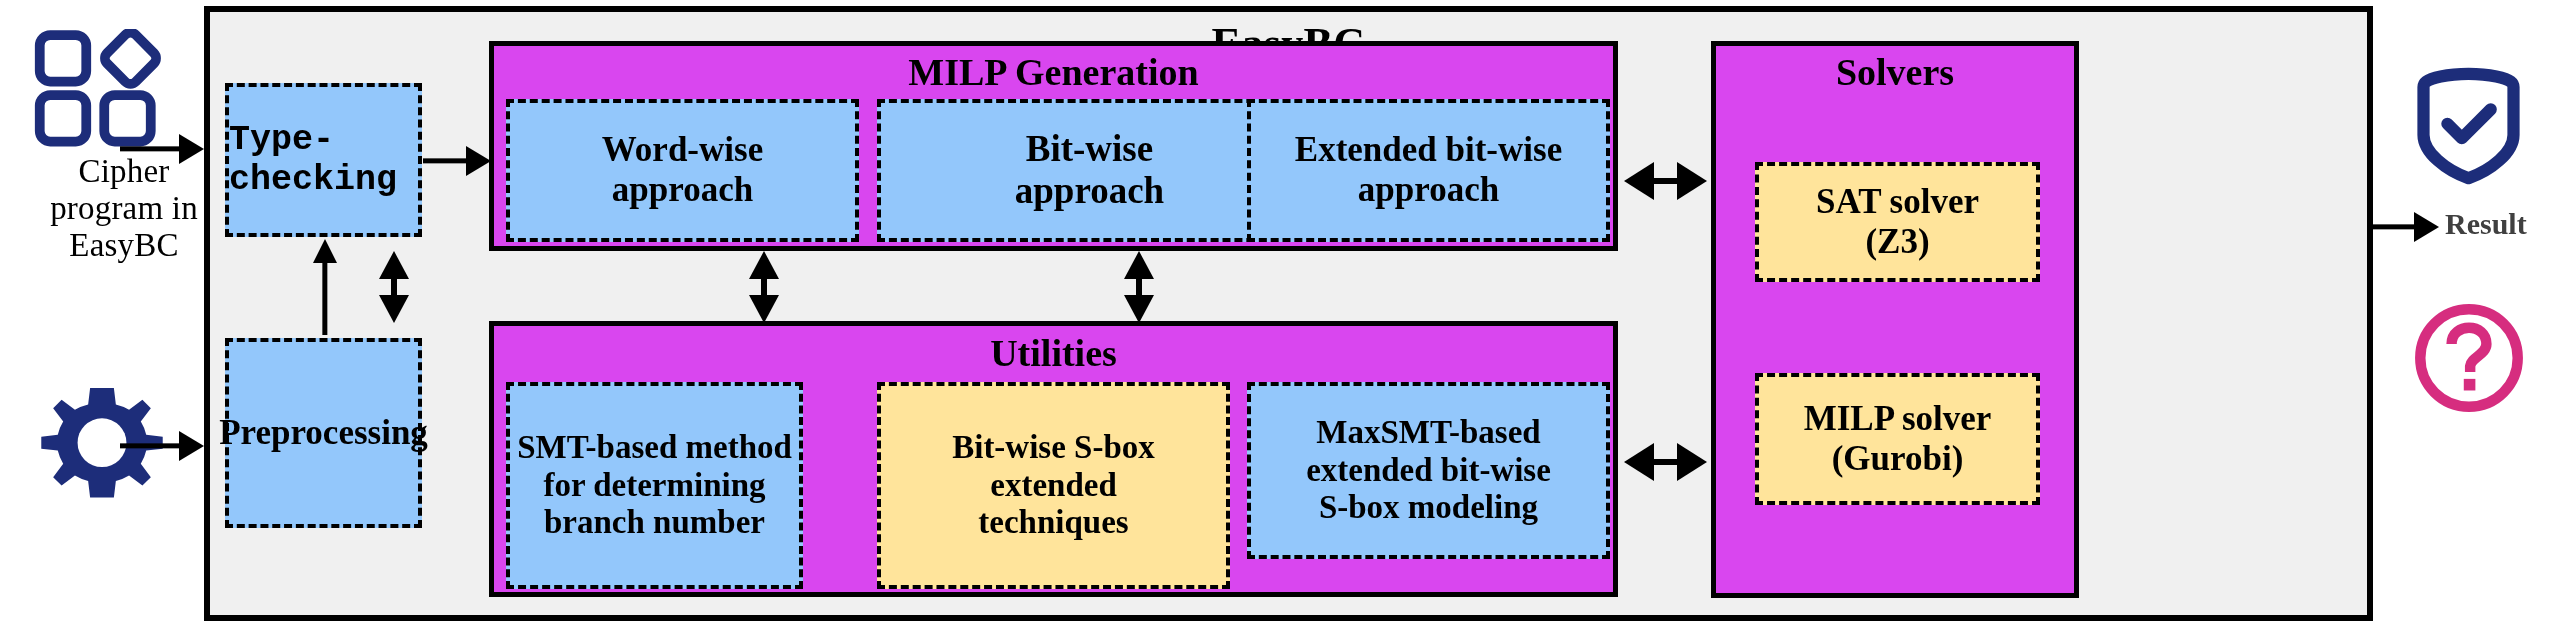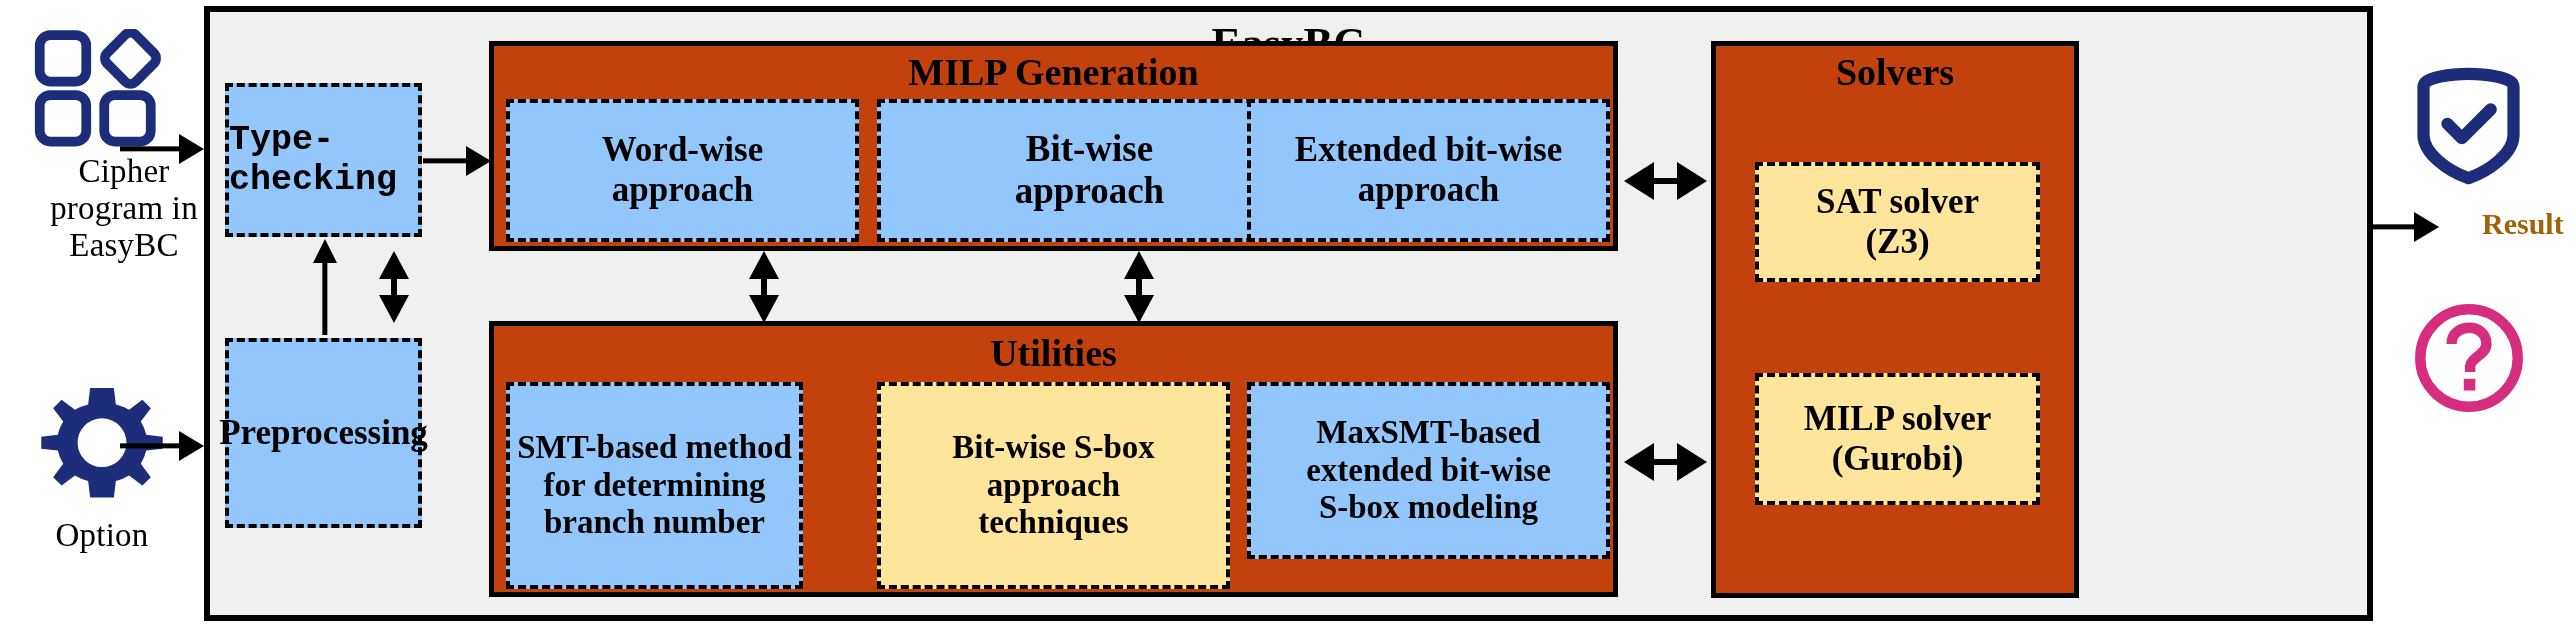--- a/index.html
+++ b/index.html
@@ -28,21 +28,21 @@
                   width:0;height:0;border-left:12.8px solid transparent;
                   border-right:12.8px solid transparent;border-bottom:24px solid #000;}
 
   
   .easybc{position:absolute;left:204px;top:6px;width:2169px;height:615px;
           background:#f0f0f0;border:6.8px solid #000;box-sizing:border-box;}
   .easybc-title{position:absolute;left:0;right:0;top:6px;text-align:center;
                 font-size:44px;font-weight:700;color:#000;letter-spacing:0.4px;}
 
   
-  .panel{position:absolute;background:#c2410c;border:5.3px solid #000;
+  .panel{position:absolute;background:#d946ef;border:5.3px solid #000;
          box-sizing:border-box;}
   .panel-title{position:absolute;left:0;right:0;top:4.5px;text-align:center;
                font-size:38px;font-weight:700;color:#000;}
 
   
   .node{position:absolute;box-sizing:border-box;border:4.5px dashed #000;
         display:flex;align-items:center;justify-content:center;text-align:center;
         font-weight:700;color:#000;line-height:1.14;padding:1.5px 4.5px;}
   .blue{background:#93c7fb;}
   .yellow{background:#ffe49b;}
@@ -67,21 +67,21 @@
               background:#000;transform:translateX(-50%);}
   .dbl-v .ht{position:absolute;left:50%;top:0;transform:translateX(-50%);
              width:0;height:0;border-left:15px solid transparent;
              border-right:15px solid transparent;border-bottom:28.5px solid #000;}
   .dbl-v .hb{position:absolute;left:50%;bottom:0;transform:translateX(-50%);
              width:0;height:0;border-left:15px solid transparent;
              border-right:15px solid transparent;border-top:28.5px solid #000;}
 
   
   .right-col{position:absolute;left:2373px;top:0;width:203px;height:627px;}
-  .res-label{position:absolute;font-size:30px;font-weight:700;color:#a16207;margin-left:37px;}
+  .res-label{position:absolute;font-size:30px;font-weight:700;color:#404040;}
 </style>
 </head>
 <body>
 
 <div class="stage">
 
   <div class="left-col">
 
     <div class="in-block" style="top:28.5px;">
       <svg class="in-icon" width="140" height="120" viewBox="0 0 186 160">
@@ -106,21 +106,20 @@
           A33 33 0 0 1 70.5 22.6 L80.6 15 L87 21.4 L79.4 31.5
           A33 33 0 0 1 83.5 41.5 L96 43 L96 52 L83.5 53.5
           A33 33 0 0 1 79.4 63.5 L87 73.6 L80.6 80 L70.5 72.4
           A33 33 0 0 1 60.5 76.5 L59 89 L50 89 L41 89 L39.5 76.5
           A33 33 0 0 1 29.5 72.4 L19.4 80 L13 73.6 L20.6 63.5
           A33 33 0 0 1 16.5 53.5 L4 52 L4 43 L16.5 41.5
           A33 33 0 0 1 20.6 31.5 L13 21.4 L19.4 15 L29.5 22.6
           A33 33 0 0 1 39.5 18.5 L41 6 Z"></path>
         <circle cx="50" cy="47.5" r="18.5" fill="#ffffff"></circle>
       </svg>
-      <div class="in-label" style="white-space:pre-line;">Option</div>
     </div>
 
     <div class="arrow-h" style="left:120px;top:431px;width:84px;height:30px;">
       <div class="shaft" style="width:60px;"></div>
       <div class="head"></div>
     </div>
   </div>
 
   <div class="easybc">
     <div class="easybc-title">EasyBC</div>
@@ -163,21 +162,21 @@
     <div class="panel" style="left:279px;top:309px;width:1129px;height:276px;">
       <div class="panel-title">Utilities</div>
 
       <div class="node blue" style="left:12px;top:56px;width:297px;height:207px;font-size:33px;white-space:pre-line;">
         <span>SMT-based method
 for determining
 branch number</span>
       </div>
       <div class="node yellow" style="left:383px;top:56px;width:353px;height:207px;font-size:33px;white-space:pre-line;">
         <span>Bit-wise S-box
-approach
+extended
 techniques</span>
       </div>
       <div class="node blue" style="left:753px;top:56px;width:363px;height:177px;font-size:33px;white-space:pre-line;">
         <span>MaxSMT-based
 extended bit-wise
 S-box modeling</span>
       </div>
     </div>
 
     <div class="dbl-v" style="left:167px;top:239px;width:33px;height:72px;">

